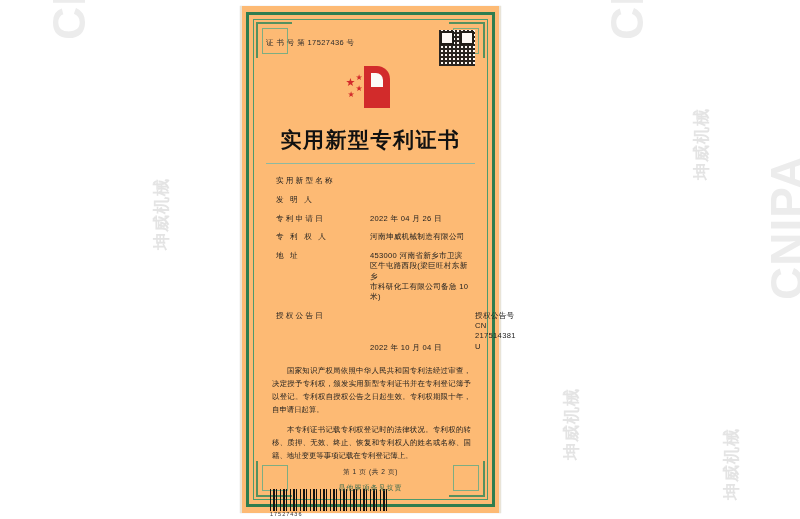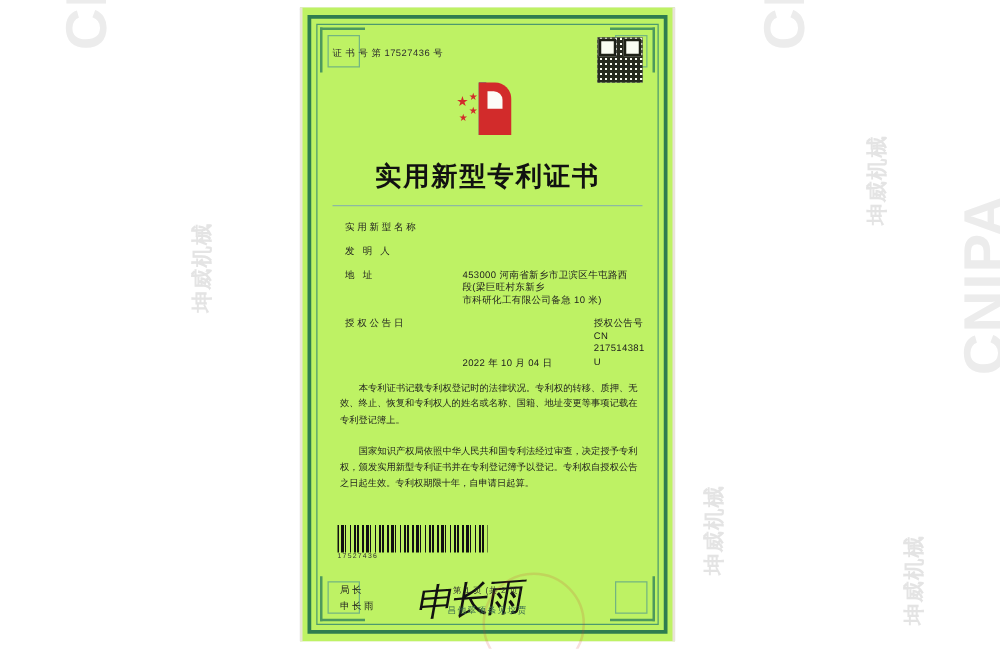--- a/index.html
+++ b/index.html
@@ -36,23 +36,23 @@
     letter-spacing: 1px;
   }
   .wm.big { font-size: 46px; color: #ececec; }
   .wm.small { font-size: 17px; color: #e4e4e4; }
 
   
   .sheet {
     position: absolute;
     left: 240px;
     top: 6px;
-    width: 300px;
+    width: 261px;
     height: 507px;
-    background: #bef264;
+    background: #fdba74;
     box-shadow: 0 0 1px rgba(0,0,0,0.18);
   }
   .border-outer {
     position: absolute;
     left: 6px; top: 6px; right: 6px; bottom: 6px;
     border: 3px solid #2e7d4f;
   }
   .border-inner {
     position: absolute;
     left: 13px; top: 13px; right: 13px; bottom: 13px;
@@ -340,21 +340,29 @@
 
         <div class="frow">
           <div class="flabel">实用新型名称</div>
         </div>
 
         <div class="frow">
           <div class="flabel">发 明 人</div>
         </div>
 
 
-
+        <div class="frow">
+          <div class="flabel">专利申请日</div>
+          <div class="fvalue">2022 年 04 月 26 日</div>
+        </div>
+
+        <div class="frow">
+          <div class="flabel">专 利 权 人</div>
+          <div class="fvalue">河南坤威机械制造有限公司</div>
+        </div>
 
         <div class="frow">
           <div class="flabel">地        址</div>
           <div class="fvalue">
             <div>453000 河南省新乡市卫滨区牛屯路西段(梁巨旺村东新乡</div>
             <div class="addr-line2">市科研化工有限公司备急 10 米)</div>
           </div>
         </div>
 
         <div class="frow two-col">
@@ -363,22 +371,22 @@
             <span class="c1">2022 年 10 月 04 日</span>
             <span class="c2">
               <span>授权公告号</span>
               <span>CN 217514381 U</span>
             </span>
           </div>
         </div>
 
       </div>
 
+      <div class="para">国家知识产权局依照中华人民共和国专利法经过审查，决定授予专利权，颁发实用新型专利证书并在专利登记簿予以登记。专利权自授权公告之日起生效。专利权期限十年，自申请日起算。</div>
       <div class="para second">本专利证书记载专利权登记时的法律状况。专利权的转移、质押、无效、终止、恢复和专利权人的姓名或名称、国籍、地址变更等事项记载在专利登记簿上。</div>
-      <div class="para">国家知识产权局依照中华人民共和国专利法经过审查，决定授予专利权，颁发实用新型专利证书并在专利登记簿予以登记。专利权自授权公告之日起生效。专利权期限十年，自申请日起算。</div>
 
       <div class="barcode"></div>
       <div class="barcode-num">17527436</div>
 
       <div class="sign-block">
         <div class="sign-labels">
           <div>局长</div>
           <div>申长雨</div>
         </div>
         <div class="signature">申长雨</div>

